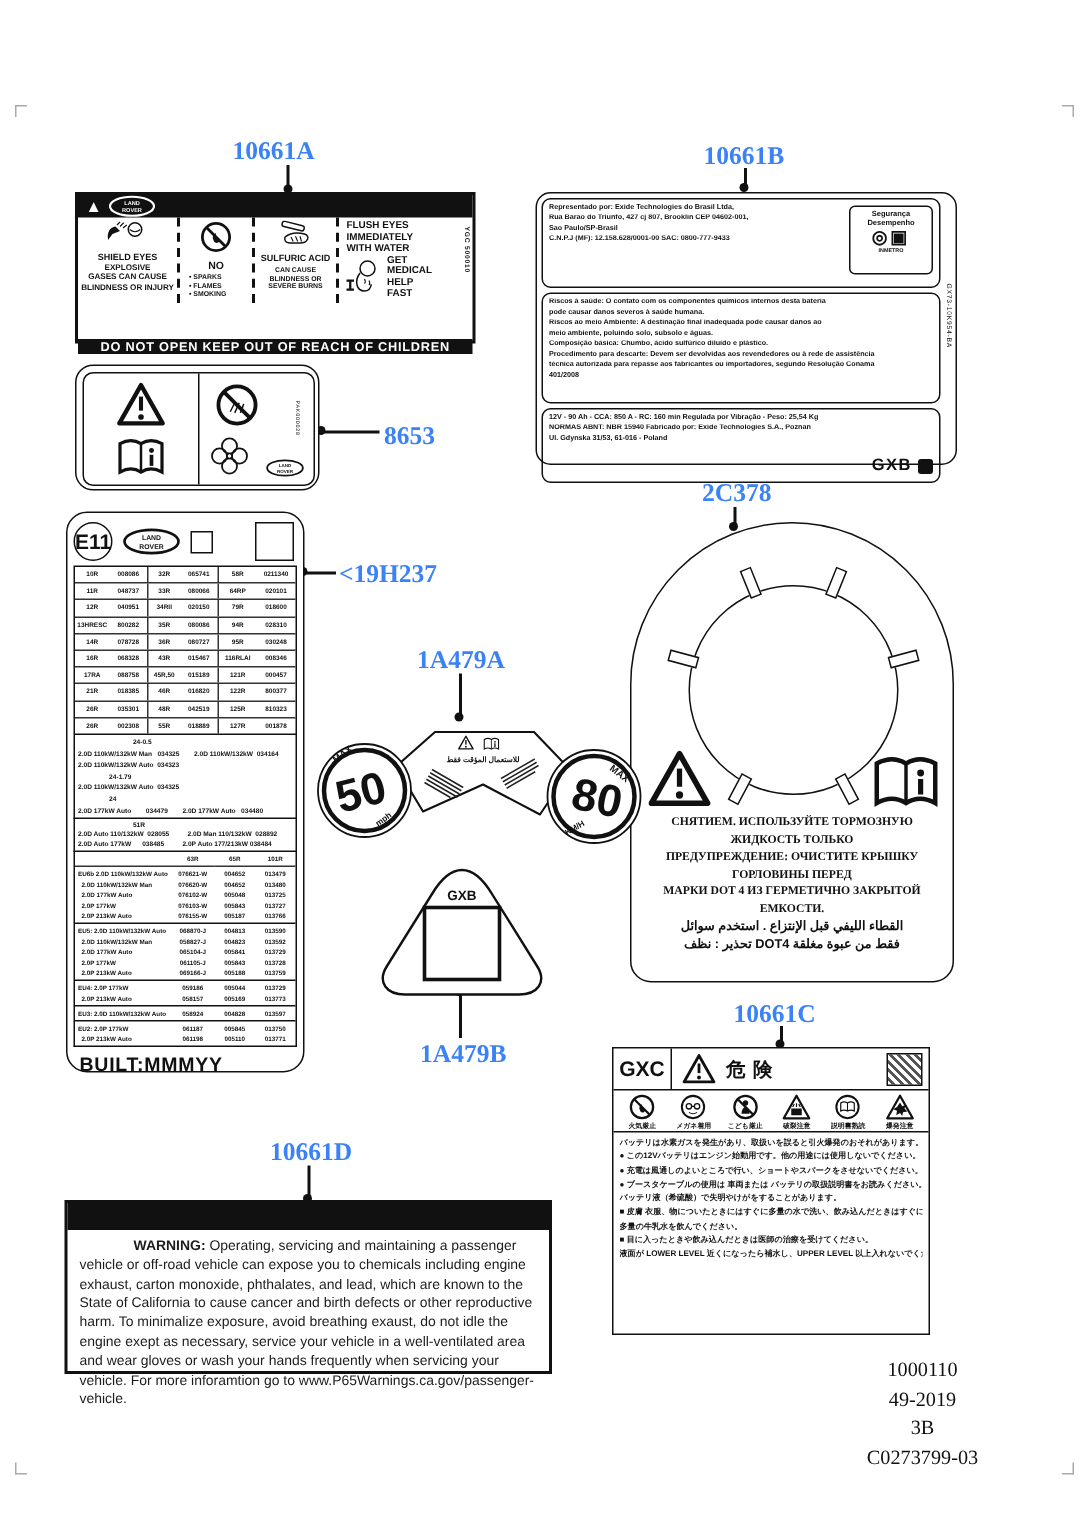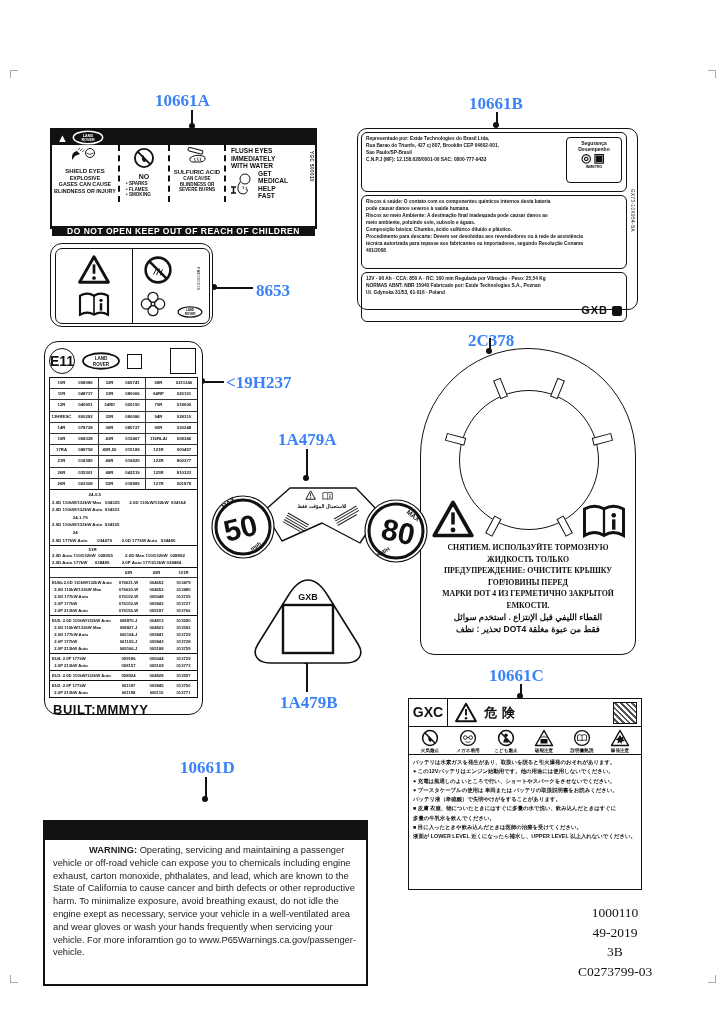--- a/index.html
+++ b/index.html
@@ -68,34 +68,34 @@
   .brake{left:420px;top:348px;width:216px;height:307px;border:1.5px solid #111;
          border-radius:108px 108px 14px 14px;background:#fff;box-sizing:border-box;}
   .brake .ring{position:absolute;left:38px;top:41px;width:138px;height:138px;border:1.5px solid #111;border-radius:50%;}
   .tab{position:absolute;left:104px;top:102px;width:6px;height:18px;background:#fff;border:1.4px solid #111;transform-origin:4px 8px;}
   .brake-text{position:absolute;left:5px;right:5px;top:193px;text-align:center;font-weight:bold;}
   .brake-text .zh{font-size:8.5px;line-height:12px;}
   .brake-text .ru{font-family:"Liberation Serif",serif;font-size:7.8px;line-height:11.5px;}
   .brake-text .ar{font-size:8.5px;line-height:12px;direction:rtl;}
 
   
-  .jpl{left:408px;top:698px;width:234px;height:192px;border:1.5px solid #111;box-sizing:border-box;background:#fff;}
+  .jpl{left:408px;top:698px;width:212px;height:192px;border:1.5px solid #111;box-sizing:border-box;background:#fff;}
   .jpl-head{display:flex;align-items:center;height:27px;border-bottom:1.2px solid #111;}
   .jpl-head .gxc{width:38px;text-align:center;font-size:14px;font-weight:bold;border-right:1.2px solid #111;line-height:27px;}
   .jpl-head .dtxt{font-size:13px;font-weight:bold;letter-spacing:5px;margin-left:6px;}
   .hatch{margin-left:auto;margin-right:4px;width:22px;height:20px;border:1px solid #111;
          background:repeating-linear-gradient(45deg,#fff 0 2px,#555 2px 4px);}
   .jpl-icons{display:flex;border-bottom:1.2px solid #111;padding:2px 2px 1px 2px;}
   .jic{flex:1;display:flex;flex-direction:column;align-items:center;gap:1px;}
   .jic .cap{font-size:4.6px;font-weight:bold;white-space:nowrap;}
   .jpl-body{padding:3px 4px;font-size:5.4px;font-weight:bold;line-height:9.3px;}
   .jpl-body .ln{white-space:nowrap;overflow:hidden;}
 
   
-  .p65{left:43px;top:800px;width:325px;height:166px;border:2px solid #111;box-sizing:border-box;background:#fff;margin-top:20px;}
+  .p65{left:43px;top:800px;width:325px;height:116px;border:2px solid #111;box-sizing:border-box;background:#fff;}
   .p65 .bar{height:18px;background:#111;}
   .p65 p{margin:4px 8px;font-size:9.3px;line-height:12.8px;text-indent:36px;color:#1b1b1b;}
 
   .docnum{position:absolute;left:540px;top:903px;width:150px;text-align:center;
           font:13.5px "Liberation Serif",serif;line-height:19.5px;}
   .copyright{position:absolute;left:0;top:983px;width:724px;text-align:center;
           font:13.5px "Liberation Serif",serif;}
 </style>
 </head>
 <body>
@@ -153,21 +153,21 @@
   <div class="dot" style="left:493px;top:122px"></div>
 
   <div class="callout" style="left:256px;top:281px">8653</div>
   <div class="leader" style="left:216px;top:287px;width:37px;height:1.5px"></div>
   <div class="dot" style="left:211px;top:284px"></div>
 
   <div class="callout" style="left:226px;top:373px">&lt;19H237</div>
   <div class="leader" style="left:204px;top:381px;width:20px;height:1.5px"></div>
   <div class="dot" style="left:199px;top:378px"></div>
 
-  <div class="callout" style="left:468px;top:331px">2C378</div>
+  <div class="callout" style="left:468px;top:319px">2C378</div>
   <div class="leader" style="left:489px;top:338px;width:1.5px;height:12px"></div>
   <div class="dot" style="left:486px;top:348px"></div>
 
   <div class="callout" style="left:278px;top:430px">1A479A</div>
   <div class="leader" style="left:306px;top:449px;width:1.5px;height:28px"></div>
   <div class="dot" style="left:303px;top:475px"></div>
 
   <div class="dot" style="left:303px;top:658px"></div>
   <div class="leader" style="left:306px;top:662px;width:1.5px;height:30px"></div>
   <div class="callout" style="left:280px;top:693px">1A479B</div>

